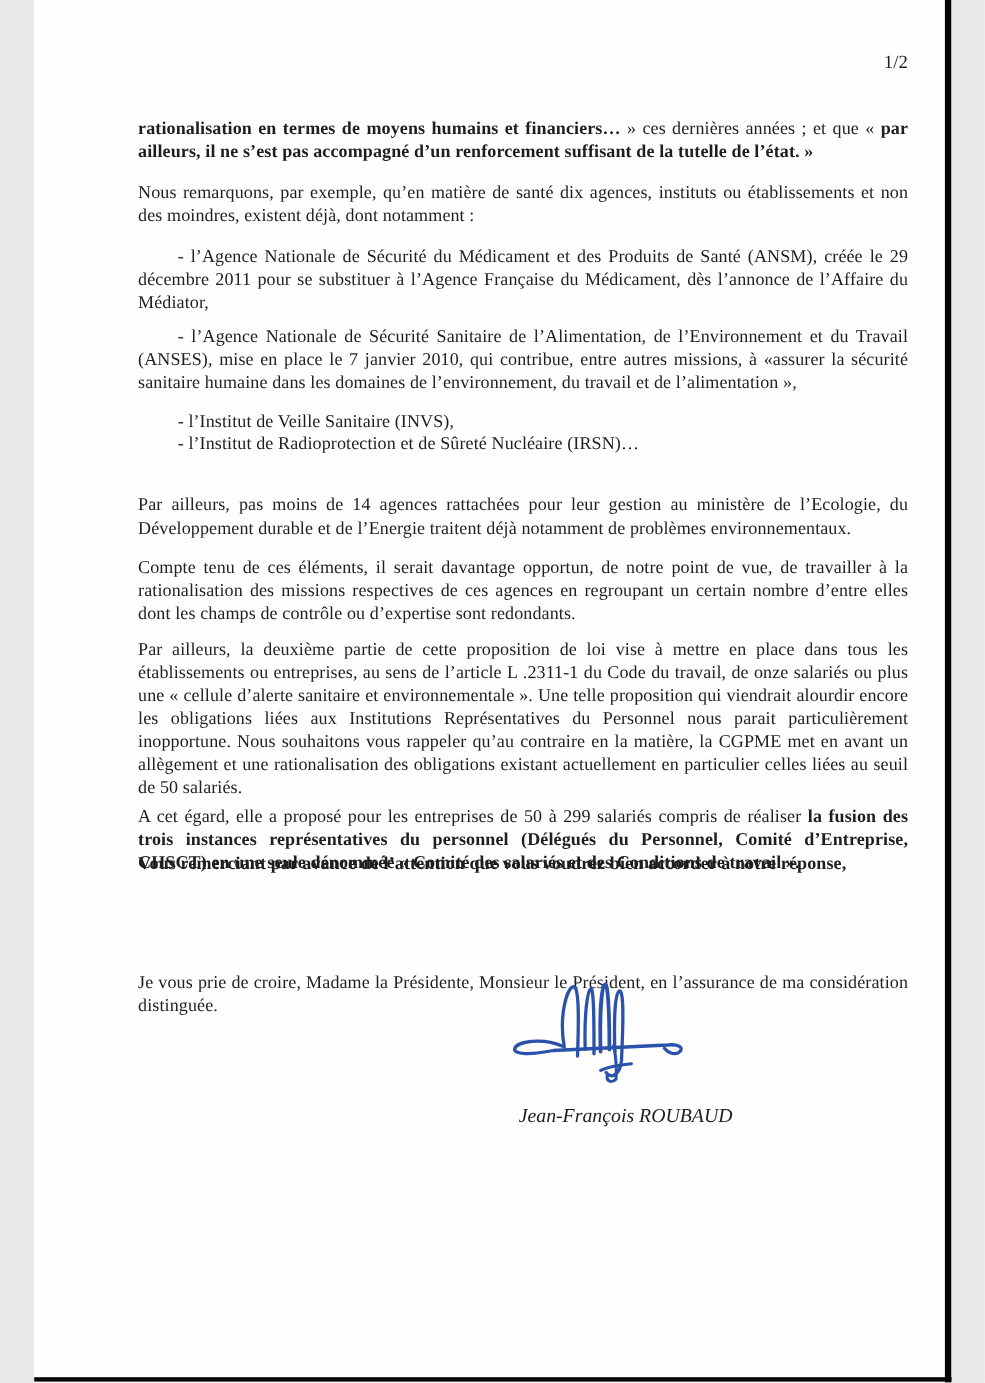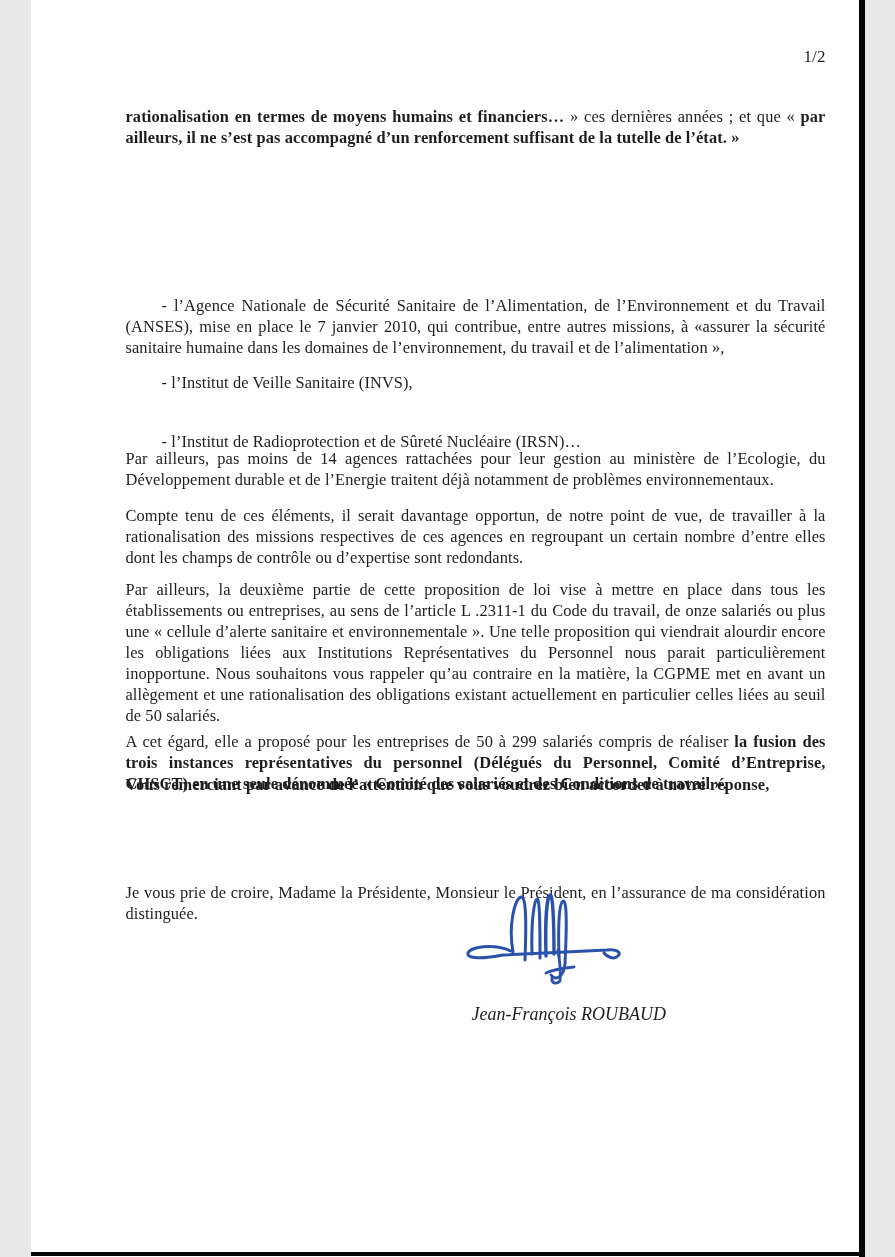--- a/index.html
+++ b/index.html
@@ -27,21 +27,21 @@
   .pagenum {
     top: 46px;
     text-align: right;
     font-size: 17px;
   }
   #p1  { top: 106px; }
   #p2  { top: 164px; }
   #li1 { top: 222px; }
   #li2 { top: 295px; }
   #li3 { top: 372px; }
-  #li4 { top: 431px; }
+  #li4 { top: 392px; }
   #p7  { top: 448px; }
   #p8  { top: 505px; }
   #p9  { top: 579px; }
   #p10 { top: 731px; }
   #p11 { top: 774px; font-weight: bold; }
   #p12 { top: 882px; }
   .signature-wrap {
     position: absolute;
     left: 430px;
     top: 890px;
@@ -71,21 +71,23 @@
   }
 </style>
 </head>
 <body>
 
 <div class="page">
 
   <div class="para pagenum">1/2</div>
 
   <div class="para" id="p1"><b>rationalisation en termes de moyens humains et financiers… </b><span>» ces dernières années ; et que « </span><b>par ailleurs, il ne s’est pas accompagné d’un renforcement suffisant de la tutelle de l’état. »</b></div>
+  <div class="para" id="p2"><span>Nous remarquons, par exemple, qu’en matière de santé dix agences, instituts ou établissements et non des moindres, existent déjà, dont notamment :</span></div>
 
+  <div class="para indent" id="li1"><span>- l’Agence Nationale de Sécurité du Médicament et des Produits de Santé (ANSM), créée le 29 décembre 2011 pour se substituer à l’Agence Française du Médicament, dès l’annonce de l’Affaire du Médiator,</span></div>
   <div class="para indent" id="li2"><span>- l’Agence Nationale de Sécurité Sanitaire de l’Alimentation, de l’Environnement et du Travail (ANSES), mise en place le 7 janvier 2010, qui contribue, entre autres missions, à «assurer la sécurité sanitaire humaine dans les domaines de l’environnement, du travail et de l’alimentation »,</span></div>
   <div class="para indent" id="li3"><span>- l’Institut de Veille Sanitaire (INVS),</span></div>
   <div class="para indent" id="li4"><span>- l’Institut de Radioprotection et de Sûreté Nucléaire (IRSN)…</span></div>
 
   <div class="para" id="p7"><span>Par ailleurs, pas moins de 14 agences rattachées pour leur gestion au ministère de l’Ecologie, du Développement durable et de l’Energie traitent déjà notamment de problèmes environnementaux.</span></div>
   <div class="para" id="p8"><span>Compte tenu de ces éléments, il serait davantage opportun, de notre point de vue, de travailler à la rationalisation des missions respectives de ces agences en regroupant un certain nombre d’entre elles dont les champs de contrôle ou d’expertise sont redondants.</span></div>
   <div class="para" id="p9"><span>Par ailleurs, la deuxième partie de cette proposition de loi vise à mettre en place dans tous les établissements ou entreprises, au sens de l’article L .2311-1 du Code du travail, de onze salariés ou plus une « cellule d’alerte sanitaire et environnementale ». Une telle proposition qui viendrait alourdir encore les obligations liées aux Institutions Représentatives du Personnel nous parait particulièrement inopportune. Nous souhaitons vous rappeler qu’au contraire en la matière, la CGPME met en avant un allègement et une rationalisation des obligations existant actuellement en particulier celles liées au seuil de 50 salariés.</span></div>
   <div class="para" id="p10"><span>A cet égard, elle a proposé pour les entreprises de 50 à 299 salariés compris de réaliser </span><b>la fusion des trois instances représentatives du personnel (Délégués du Personnel, Comité d’Entreprise, CHSCT) en une seule dénommée « Comité des salariés et des Conditions de travail ».</b></div>
   <div class="para" id="p11"><span>Vous remerciant par avance de l’attention que vous voudrez bien accorder à notre réponse,</span></div>
   <div class="para" id="p12"><span>Je vous prie de croire, Madame la Présidente, Monsieur le Président, en l’assurance de ma considération distinguée.</span></div>

